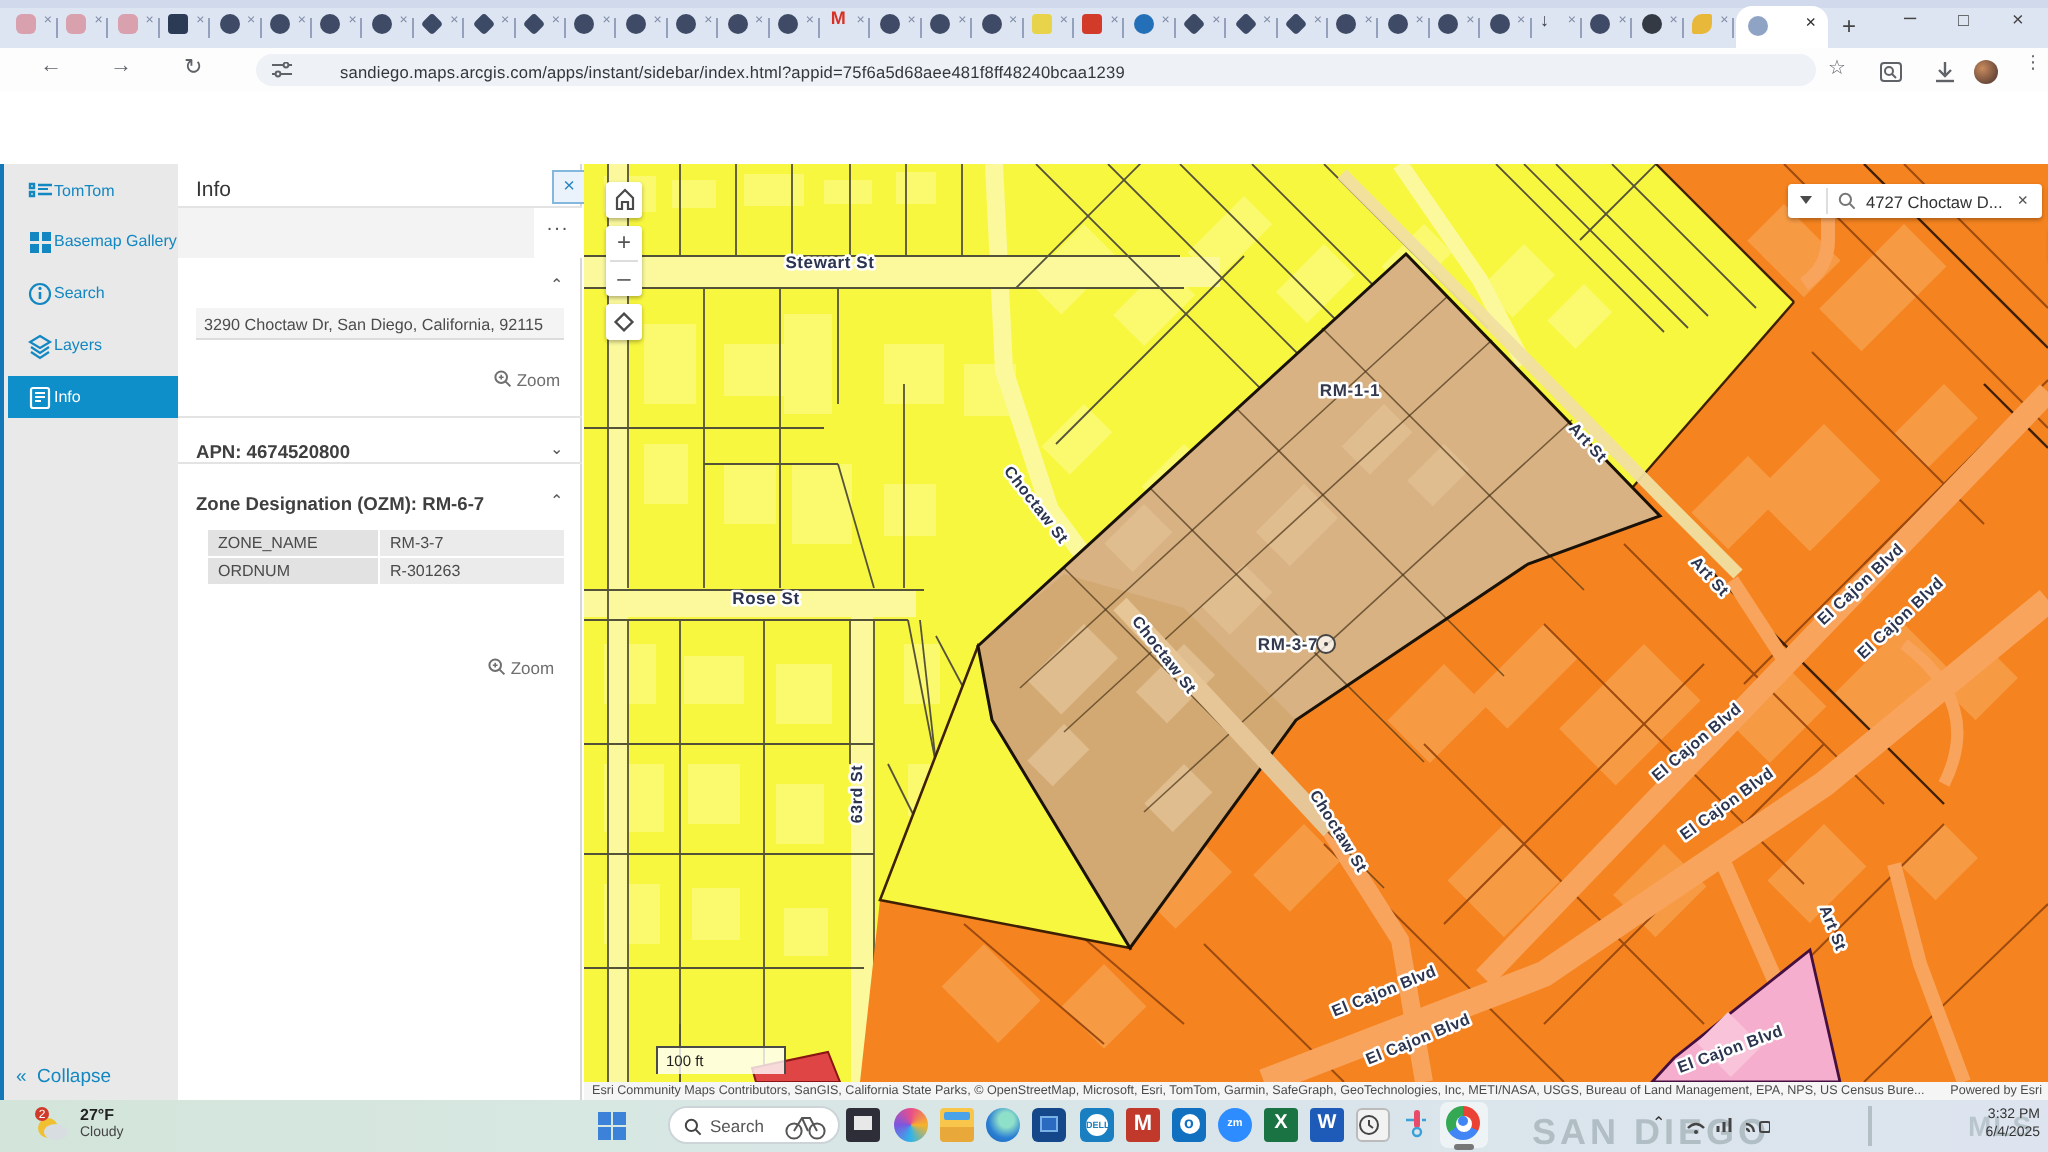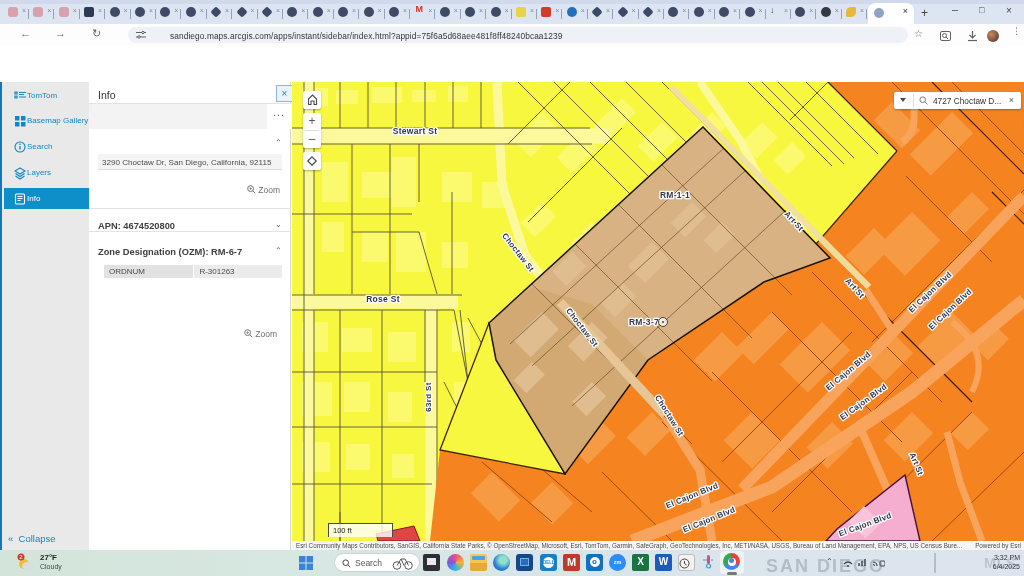--- a/index.html
+++ b/index.html
@@ -317,20 +317,24 @@
           <path d="M2.4 3.6h2.4M3.6 2.4v2.4" stroke="#6f6f6f" stroke-width="0.8"></path>
         </svg> Zoom</span>
     <div class="pline" style="top:126px;"></div>
     <span class="sechead" style="top:139px;">APN: 4674520800</span>
     <span class="caret" style="top:138px;">⌄</span>
     <div class="pline" style="top:149px;"></div>
     <span class="sechead" style="top:165px;">Zone Designation (OZM): RM-6-7</span>
     <span class="caret" style="top:164px;">⌃</span>
     <table class="ztable">
       <tbody>
+          <tr>
+            <td style="width:86px;background:#e2e2e2;">ZONE_NAME</td>
+            <td style="background:#ebebeb;">RM-3-7</td>
+          </tr>
       <tr>
             <td style="background:#e2e2e2;">ORDNUM</td>
             <td style="background:#ebebeb;">R-301263</td>
           </tr>
     </tbody>
       </table>
     <span class="zoomlink" style="left:155px;top:247px;"><svg width="9" height="9" viewBox="0 0 9 9" style="vertical-align:-1px;">
           <circle cx="3.6" cy="3.6" r="2.9" fill="none" stroke="#6f6f6f"></circle>
           <line x1="5.8" y1="5.8" x2="8.2" y2="8.2" stroke="#6f6f6f"></line>
           <path d="M2.4 3.6h2.4M3.6 2.4v2.4" stroke="#6f6f6f" stroke-width="0.8"></path>

